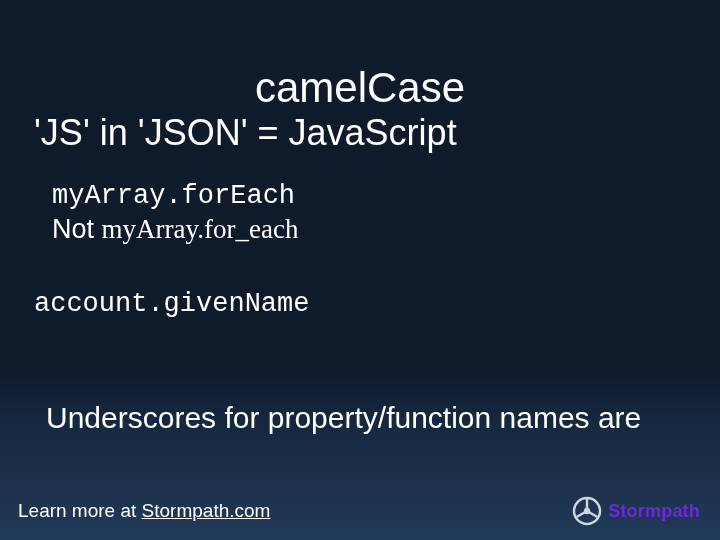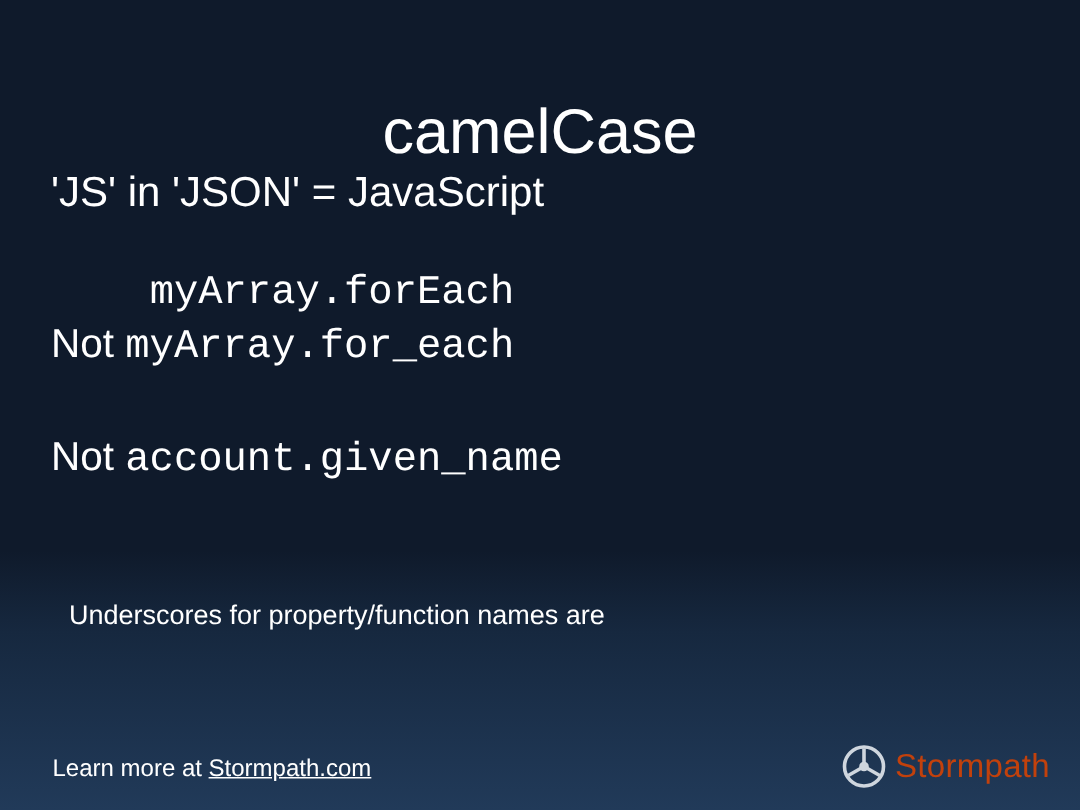--- a/index.html
+++ b/index.html
@@ -22,105 +22,101 @@
     right: 0;
     text-align: center;
     font-size: 42px;
     font-weight: 400;
     margin-top: 36px;
   }
   .subhead {
     position: absolute;
     top: 112px;
     left: 34px;
-    font-size: 28px;
+    font-size: 36px;
     font-weight: 400;
   }
   .block1 {
     position: absolute;
     top: 180px;
-    left: 34px;
-    text-align: right;
+    left: 52px;
   }
   .block2 {
     position: absolute;
     top: 288px;
     left: 34px;
   }
   .code-line {
     font-family: "Courier New", Courier, monospace;
     font-size: 27px;
     line-height: 1.22;
   }
   .mixed-line {
     font-size: 27px;
     line-height: 1.22;
   }
   .mixed-line .not {
     font-family: Liberation Sans, sans-serif;
   }
   .mixed-line .mono {
-    font-family: Liberation Mono, monospace;
+    font-family: Liberation Serif, serif;
   }
   .para {
     position: absolute;
     top: 400px;
     left: 34px;
     right: 40px;
-    font-size: 18px;
+    font-size: 30px;
     line-height: 1.18;
   }
   .para .l1 { display: block; padding-left: 12px; }
   .para .l2 { display: block; }
   .learn {
     position: absolute;
-    left: 35px;
+    left: 18px;
     bottom: 18px;
-    font-size: 16px;
+    font-size: 19px;
     margin-top: 48px;
   }
   .learn .link {
     text-decoration: underline;
   }
   .brand {
     position: absolute;
     right: 20px;
     bottom: 14px;
     display: flex;
     align-items: center;
     gap: 6px;
   }
   .brand-text {
-    font-size: 22px;
-    font-weight: 400;
-    color: #c2410c;
+    font-size: 18px;
+    font-weight: 700;
+    color: #6d28d9;
     letter-spacing: 0.2px;
   }
   .brand-logo svg { display: block; }
 </style>
 </head>
 <body>
 
 <div class="title">camelCase</div>
 
 <div class="subhead">'JS' in 'JSON' = JavaScript</div>
 
 <div class="block1">
   <div class="code-line">myArray.forEach</div>
   <div class="mixed-line">
     <span class="not">Not</span>
     <span class="mono">myArray.for_each</span>
   </div>
 </div>
 
 <div class="block2">
-  <div class="mixed-line">
-    <span class="not">Not</span>
-    <span class="mono">account.given_name</span>
-  </div>
+  <div class="code-line">account.givenName</div>
 </div>
 
 <div class="para">
   <span class="l1">Underscores for property/function names are</span>
 </div>
 
 <div class="learn">
   <span>Learn more at </span><span class="link">Stormpath.com</span>
 </div>
 

